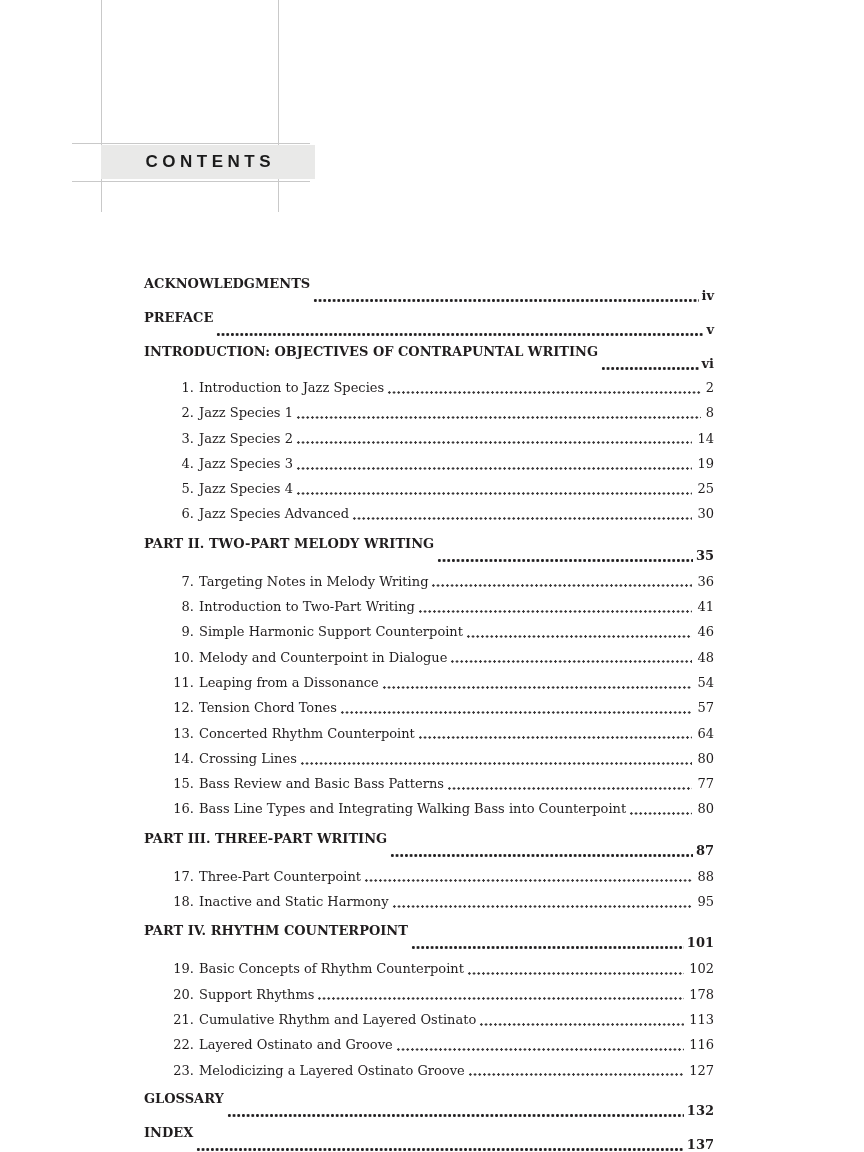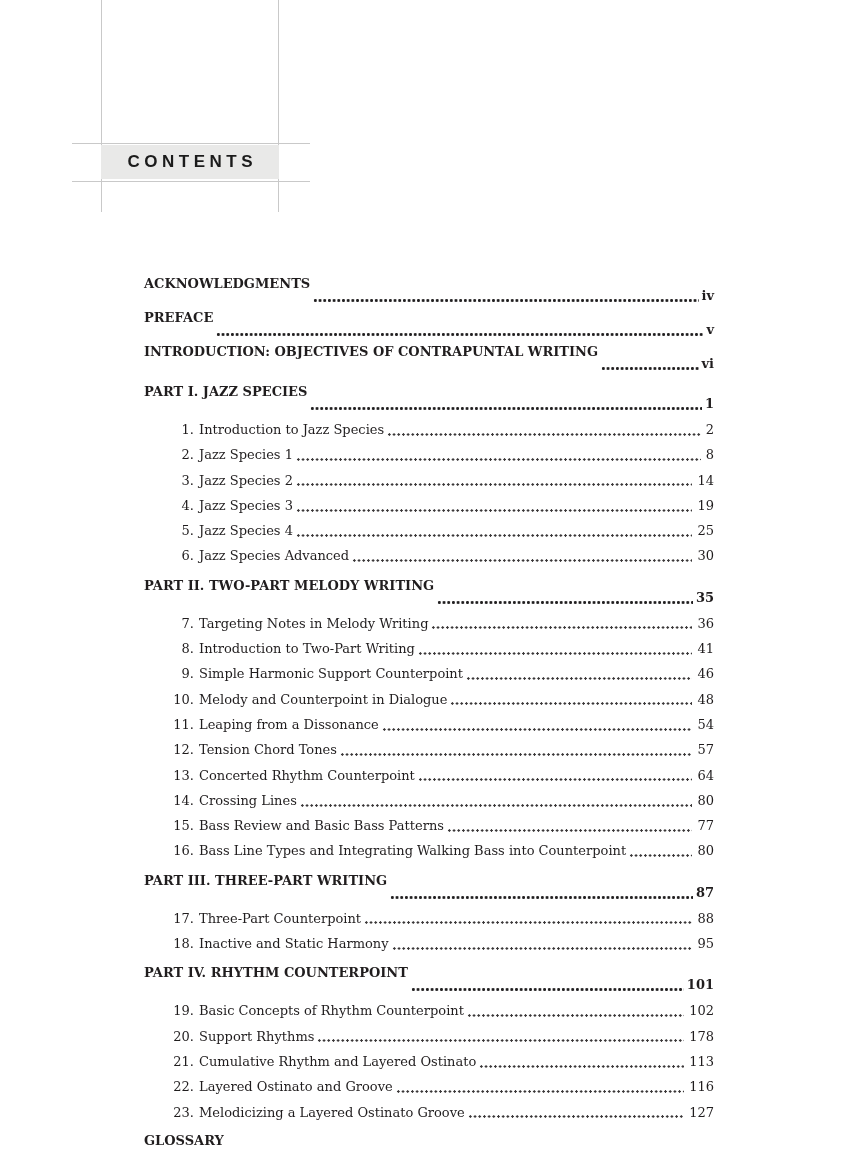--- a/index.html
+++ b/index.html
@@ -13,35 +13,35 @@
     overflow: hidden;
   }
   
   .vline { position: absolute; top: 0; width: 1px; height: 212px; background: #c9c9c9; }
   .vline.left { left: 101px; }
   .vline.right { left: 278px; }
   .hline { position: absolute; left: 72px; width: 238px; height: 1px; background: #c9c9c9; }
   .hline.top { top: 143px; }
   .hline.bottom { top: 181px; }
   .title-box {
-    position: absolute; left: 101px; top: 145px; width: 178px; height: 34px;
+    position: absolute; left: 101px; top: 145px; width: 214px; height: 34px;
     background: #e9e9e8; display: flex; align-items: center; justify-content: center;
   }
   .title-box .title-text {
     font-family: "Liberation Sans", sans-serif;
     font-weight: bold; font-size: 17px; letter-spacing: 4.5px; text-indent: 4.5px;
     color: #1b1b1b; white-space: nowrap;
   }
   
   .toc { position: absolute; left: 144px; top: 273px; width: 570px; font-size: 13px; }
   .row { display: flex; align-items: stretch; }
   .row.bold { font-weight: bold; line-height: 22px; }
   .row.part { font-weight: bold; line-height: 26px; margin-top: 4px; }
   .row.ch   { line-height: 25.3px; }
-  .row.bm-first { margin-top: 5px; flex-direction: column; }
+  .row.bm-first { margin-top: 5px; }
   .num { flex: 0 0 50px; text-align: right; padding-right: 5px; white-space: pre; }
   .label, .ctitle { white-space: nowrap; }
   .dots {
     flex: 1 1 auto; margin-left: 3px; margin-right: 2px;
     background-image: radial-gradient(circle, #3a3738 1.05px, rgba(0,0,0,0) 1.3px);
     background-size: 4.7px 2.6px; background-repeat: repeat-x;
     background-position: left bottom 7px;
   }
   .row.bold .dots {
     background-image: radial-gradient(circle, #211f20 1.2px, rgba(0,0,0,0) 1.45px);
@@ -72,25 +72,20 @@
       <div class="row bold fm">
         <span class="label">PREFACE</span>
         <span class="dots"></span>
         <span class="pg">v</span>
       </div>
       <div class="row bold fm">
         <span class="label">INTRODUCTION: OBJECTIVES OF CONTRAPUNTAL WRITING</span>
         <span class="dots"></span>
         <span class="pg">vi</span>
       </div>
-      <div class="row bold part">
-        <span class="label">PART I. JAZZ SPECIES</span>
-        <span class="dots"></span>
-        <span class="pg">1</span>
-      </div>
       <div class="row ch">
         <span class="num">1.</span>
         <span class="ctitle">Introduction to Jazz Species</span>
         <span class="dots"></span>
         <span class="pg">2</span>
       </div>
       <div class="row ch">
         <span class="num">2.</span>
         <span class="ctitle">Jazz Species 1</span>
         <span class="dots"></span>

